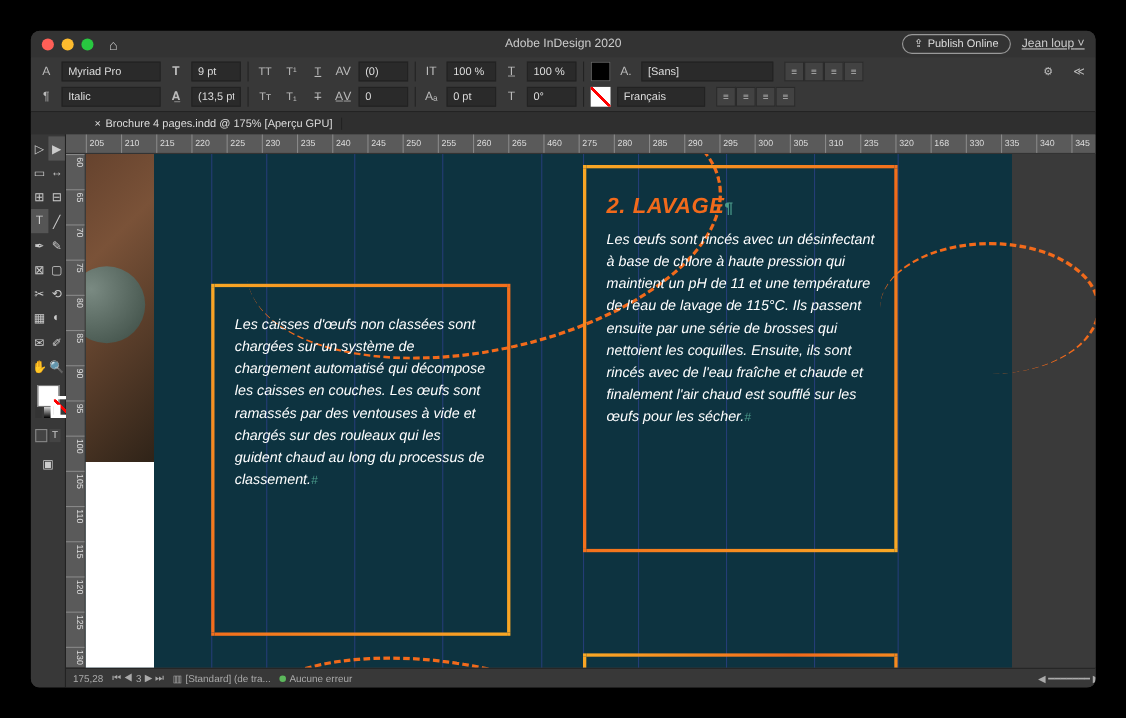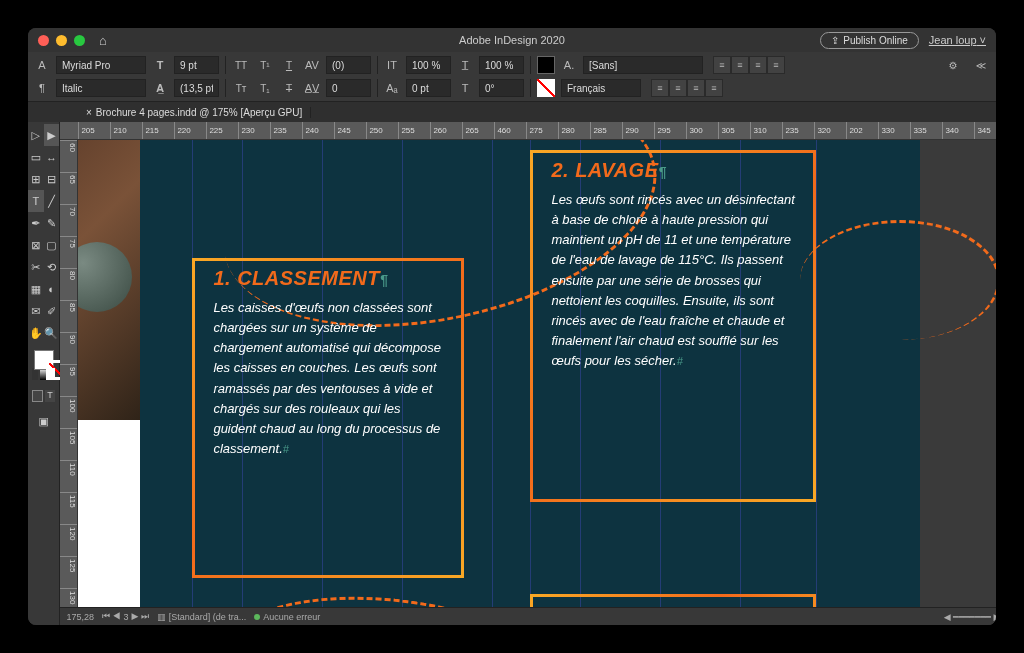--- a/index.html
+++ b/index.html
@@ -66,21 +66,21 @@
 .page { position:absolute; left:-58px; top:0; width:900px; height:560px; background:#0d3340;}
 .page-photo { position:absolute; left:0; top:0; width:120px; height:280px; background: linear-gradient(135deg,#5a3a28 0%, #7a5238 40%, #2f2318 100%);}
 .page-photo::after{content:"";position:absolute;left:42px;top:102px;width:70px;height:70px;border-radius:50%;background:radial-gradient(circle at 30% 30%, #7a8a82, #3a4a42);}
 .page-white { position:absolute; left:0; top:280px; width:120px; height:280px; background:#fff;}
 
 .dash-curve { position:absolute; border:3px dashed #f26a1b; border-radius:50%; background:transparent; }
 .dash1 { left:200px; top:-40px; width:440px; height:220px; border-left:none; border-top:none; transform:rotate(-12deg);}
 .dash2 { right:-80px; top:80px; width:200px; height:120px; border-left:none; border-bottom:none;}
 .dash3 { left:190px; bottom:-70px; width:380px; height:170px; border-bottom:none; transform:rotate(8deg);}
 
-.content-box { position:absolute; border:3px solid; border-radius:20px; padding:6px 18px; border-image: linear-gradient(135deg,#f9a825,#f26a1b,#f9a825) 1;}
+.content-box { position:absolute; border:3px solid; border-radius:20px; padding:24px 18px; border-image: linear-gradient(135deg,#f9a825,#f26a1b,#f9a825) 1;}
 .box1 { left:172px; top:118px; width:272px; height:320px;}
 .box2 { left:510px; top:10px; width:286px; height:352px;}
 .box3 { left:510px; top:454px; width:286px; height:100px;}
 .box-title { color:#f26a1b; font-size:20px; font-weight:700; font-style:italic; margin-bottom:8px; letter-spacing:0.5px;}
 .box-title .pil { color:#4a9a8a; font-size:14px;}
 .box-body { color:#fff; font-size:13px; font-style:italic; line-height:1.55;}
 .box-body .end { color:#4a9a8a; font-size:11px;}
 
 .guide-v { position:absolute; top:0; bottom:0; width:1px; background:rgba(80,80,220,0.35);}
 
@@ -238,21 +238,21 @@
           <span>275</span>
           <span>280</span>
           <span>285</span>
           <span>290</span>
           <span>295</span>
           <span>300</span>
           <span>305</span>
           <span>310</span>
           <span>235</span>
           <span>320</span>
-          <span>202</span>
+          <span>168</span>
           <span>330</span>
           <span>335</span>
           <span>340</span>
           <span>345</span>
         </div>
       <div class="canvas-inner">
         <div class="ruler-v" id="rulerV">
             <span>60</span>
             <span>65</span>
             <span>70</span>
@@ -283,21 +283,20 @@
             <div class="guide-v" style="left:560px"></div>
             <div class="guide-v" style="left:640px"></div>
             <div class="guide-v" style="left:720px"></div>
             <div class="guide-v" style="left:796px"></div>
 
             <div class="dash-curve dash1"></div>
             <div class="dash-curve dash2"></div>
             <div class="dash-curve dash3"></div>
 
             <div class="content-box box1">
-              <div class="box-title"><span>1. CLASSEMENT</span><span class="pil">¶</span></div>
               <div class="box-body"><span>Les caisses d'œufs non classées sont chargées sur un système de chargement automatisé qui décompose les caisses en couches. Les œufs sont ramassés par des ventouses à vide et chargés sur des rouleaux qui les guident chaud au long du processus de classement.</span><span class="end">#</span></div>
             </div>
             <div class="content-box box2">
               <div class="box-title"><span>2. LAVAGE</span><span class="pil">¶</span></div>
               <div class="box-body"><span>Les œufs sont rincés avec un désinfectant à base de chlore à haute pression qui maintient un pH de 11 et une température de l'eau de lavage de 115°C. Ils passent ensuite par une série de brosses qui nettoient les coquilles. Ensuite, ils sont rincés avec de l'eau fraîche et chaude et finalement l'air chaud est soufflé sur les œufs pour les sécher.</span><span class="end">#</span></div>
             </div>
             <div class="content-box box3">
               
             </div>
           </div>

